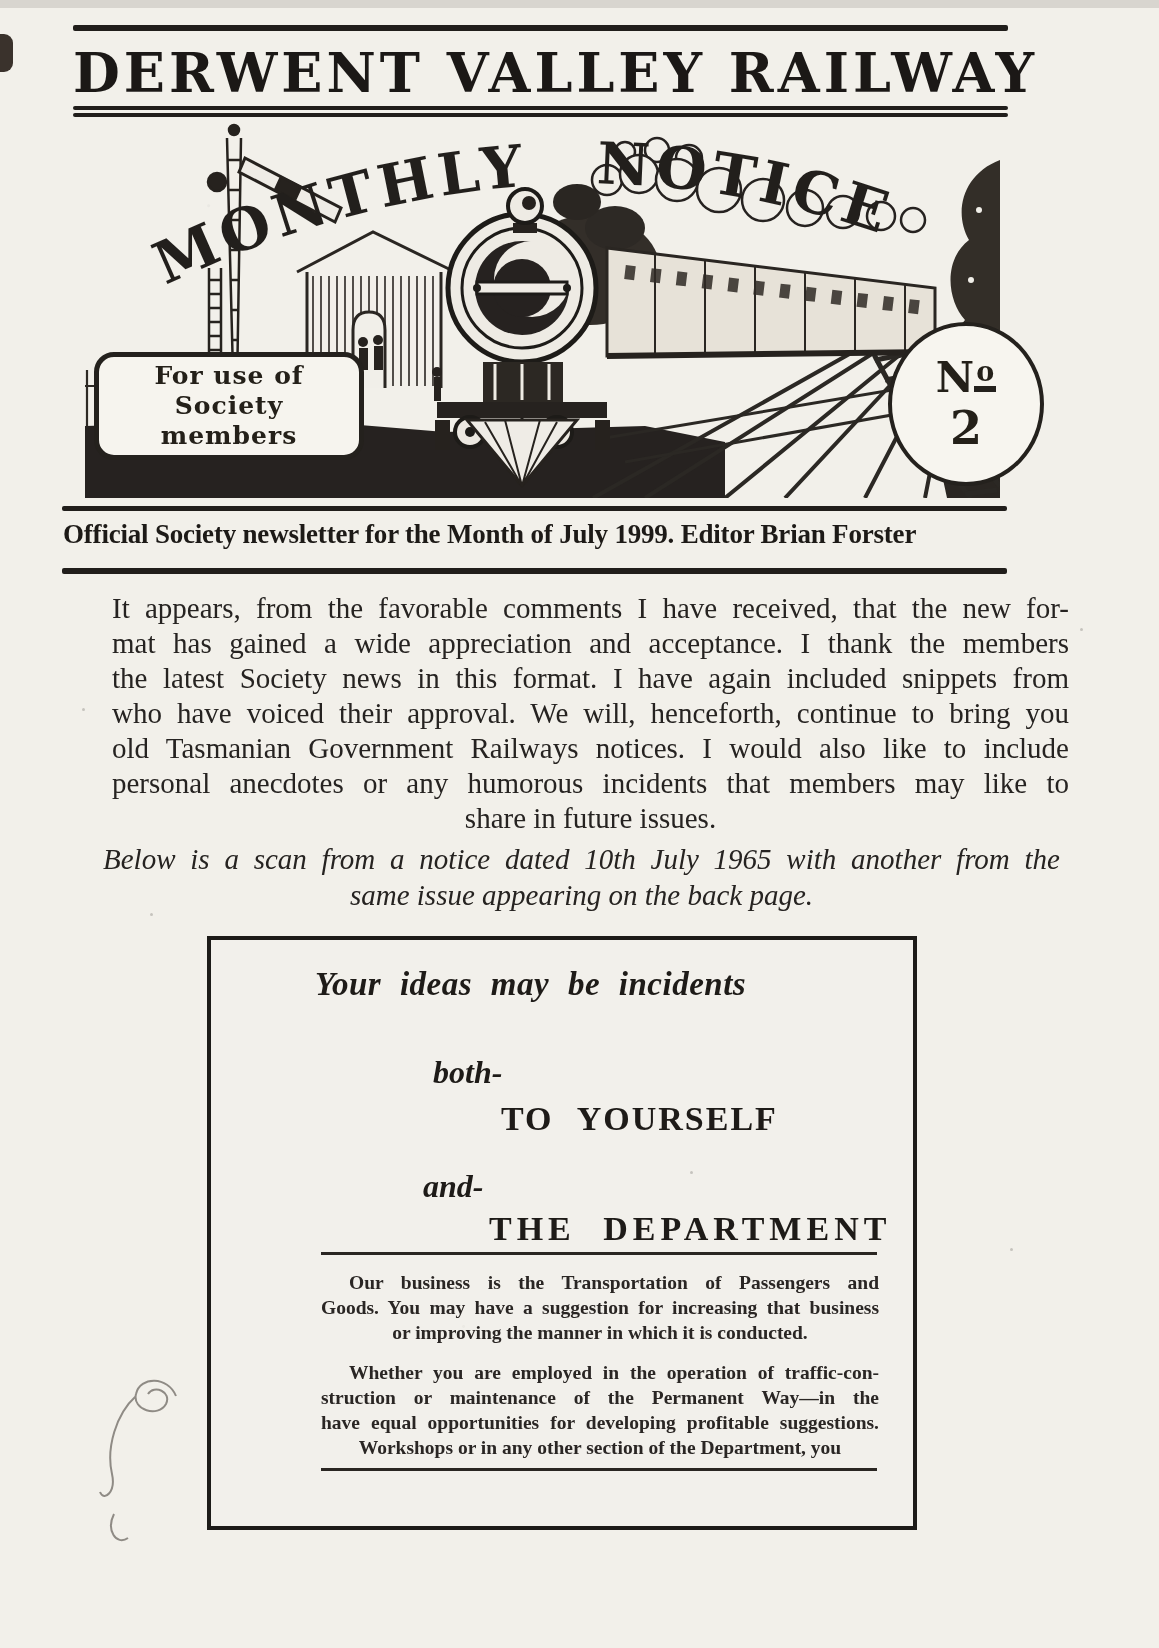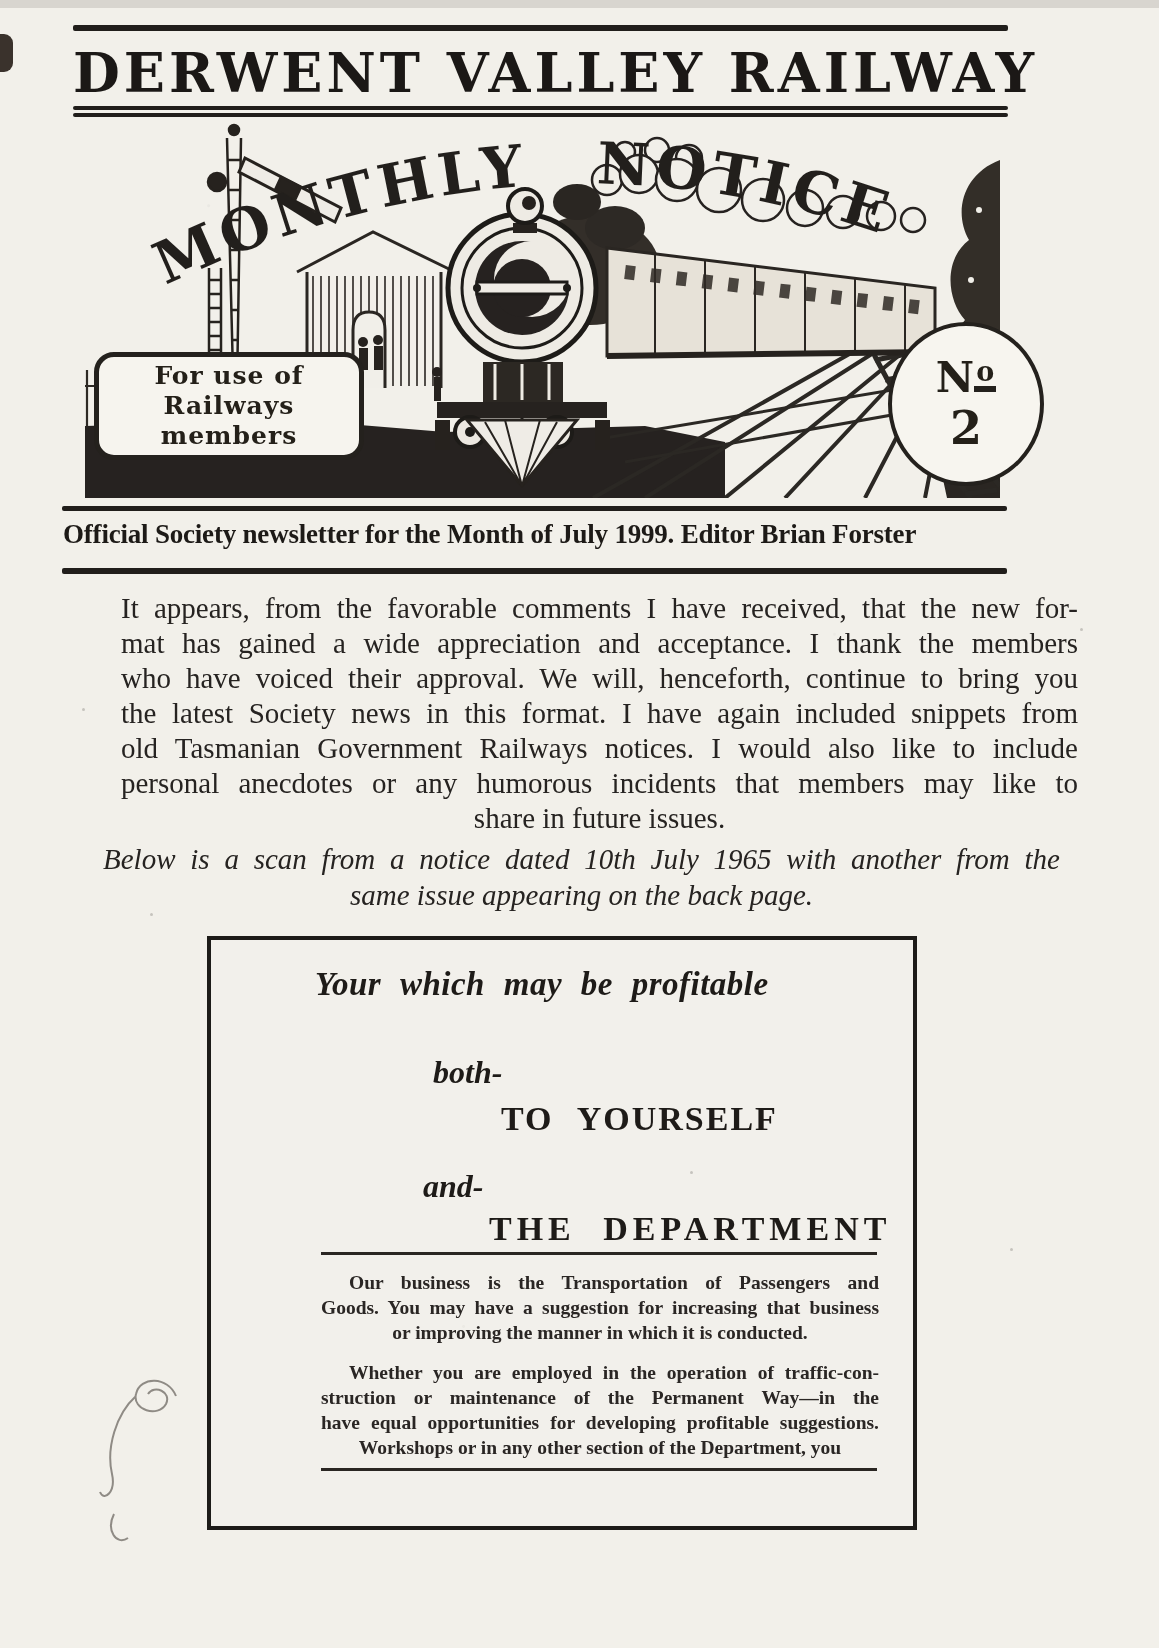--- a/index.html
+++ b/index.html
@@ -206,50 +206,50 @@
         <circle cx="888" cy="300" r="2.5" fill="#f1efe9"></circle>
     </g>
 
     <text font-family="DejaVu Serif, serif" font-weight="bold" font-size="58" letter-spacing="5" word-spacing="42" fill="#221f1c">
       <textPath href="#arcp" startOffset="6">MONTHLY NOTICE</textPath>
     </text>
   </svg>
 
   <div class="members-badge">
     <div class="badge-label">For use of
-Railways
+Society
 members</div>
   </div>
 
   <div class="issue-badge">
     <div class="issue-no"><span>N</span><span class="o">o</span></div>
     <div class="issue-number">2</div>
   </div>
 
   <div class="rule" style="left:62px; top:498px; width:945px; height:5px;"></div>
   <div class="byline">Official Society newsletter for the Month of July 1999. Editor Brian Forster</div>
   <div class="rule" style="left:62px; top:560px; width:945px; height:6px;"></div>
 
-  <div class="textblock jlines" style="left:121px; top:583px; width:957px;">
+  <div class="textblock jlines" style="left:112px; top:583px; width:957px;">
       <div>It appears, from the favorable comments I have received, that the new for-</div>
       <div>mat has gained a wide appreciation and acceptance. I thank the members</div>
+      <div>the latest Society news in this format. I have again included snippets from</div>
       <div>who have voiced their approval. We will, henceforth, continue to bring you</div>
-      <div>the latest Society news in this format. I have again included snippets from</div>
       <div>old Tasmanian Government Railways notices. I would also like to include</div>
       <div>personal anecdotes or any humorous incidents that members may like to</div>
       <div>share in future issues.</div>
     </div>
 
   <div class="textblock jlines italicnote" style="left:103px; top:833px; width:957px;">
       <div>Below is a scan from a notice dated 10th July 1965 with another from the</div>
       <div>same issue appearing on the back page.</div>
     </div>
 
   <div class="notice-box">
-    <div class="nb-headline">Your which may be profitable</div>
+    <div class="nb-headline">Your ideas may be incidents</div>
     <div class="nb-sublabel" style="left:222px; top:114px;">both-</div>
     <div class="nb-caps" style="left:290px; top:160px; letter-spacing:2px;">TO YOURSELF</div>
     <div class="nb-sublabel" style="left:212px; top:228px;">and-</div>
     <div class="nb-caps" style="left:278px; top:270px; letter-spacing:5px;">THE DEPARTMENT</div>
     <div class="nb-rule" style="top:312px;"></div>
     <div class="nb-para jlines indent-para" style="top:330px;">
         <div>Our business is the Transportation of Passengers and</div>
         <div>Goods. You may have a suggestion for increasing that business</div>
         <div>or improving the manner in which it is conducted.</div>
       </div>

